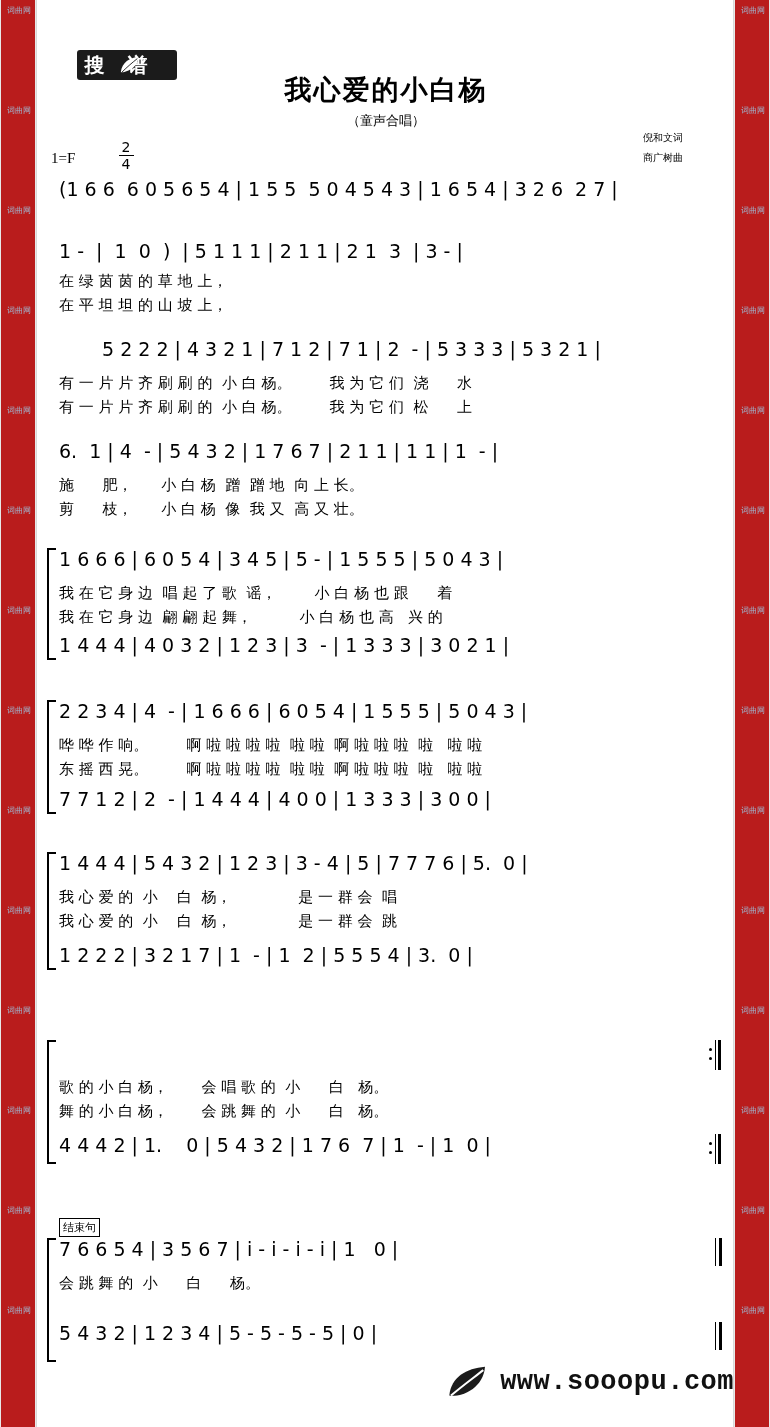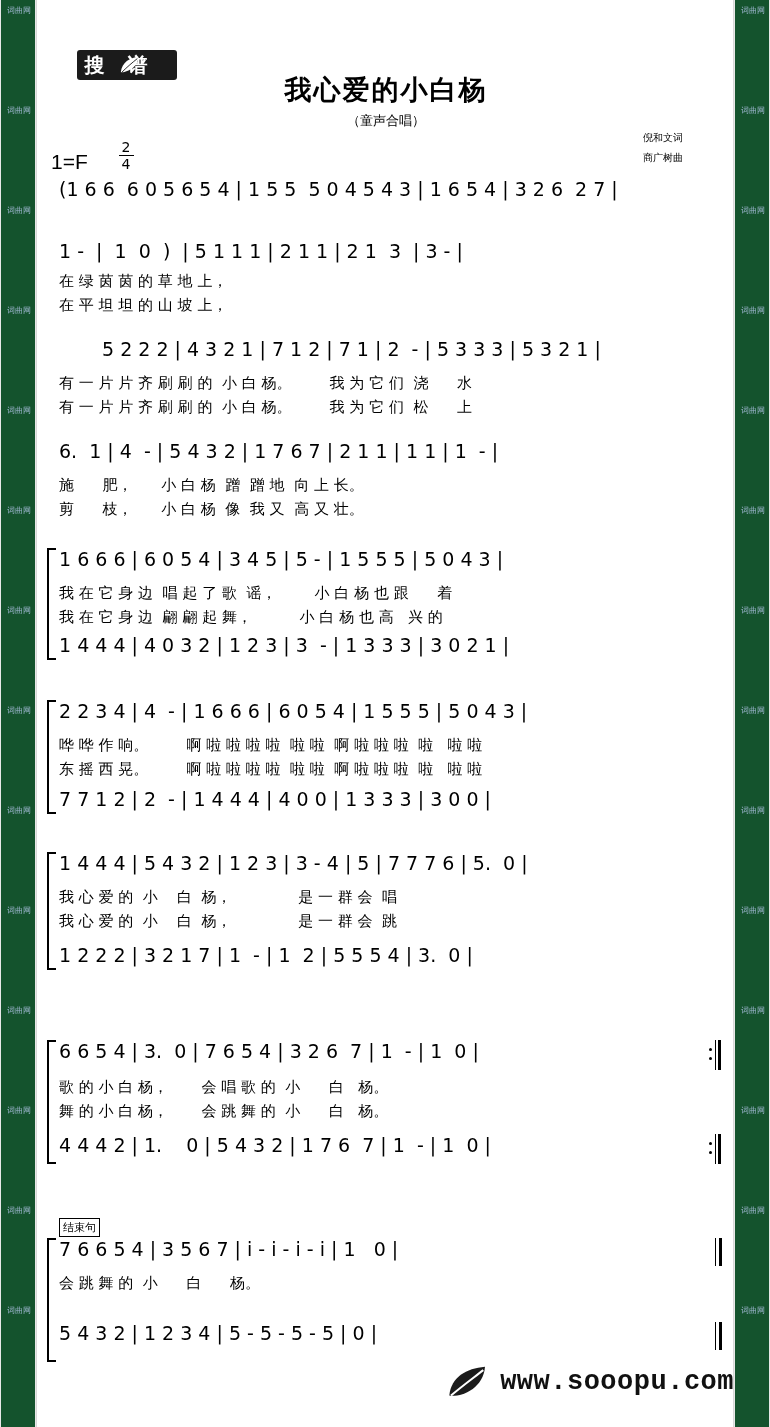--- a/index.html
+++ b/index.html
@@ -19,21 +19,21 @@
     left: 0; top: 0;
     width: 770px; height: 1427px;
     background: #ffffff;
   }
   
   .side-strip {
     position: absolute;
     top: 0;
     width: 36px;
     height: 1427px;
-    background: #14532d;
+    background: #b91c1c;
     border-left: 1px solid #e8e8e8;
     border-right: 1px solid #e8e8e8;
     box-sizing: border-box;
     overflow: hidden;
   }
   .side-strip.left { left: 0; }
   .side-strip.right { right: 0; }
   .wm {
     position: absolute;
     left: 4px;
@@ -109,22 +109,22 @@
     right: 50px; top: 128px;
     text-align: left;
     font-family: "DejaVu Sans", sans-serif;
     font-size: 10px;
     line-height: 20px;
     color: #000;
   }
   .keysig {
     position: absolute;
     left: 14px; top: 150px;
-    font-family: Liberation Sans, sans-serif;
-    font-size: 21px;
+    font-family: Liberation Serif, serif;
+    font-size: 15px;
     color: #000;
   }
   .meter {
     position: absolute;
     left: 78px; top: 140px;
     width: 22px;
     text-align: center;
     font-family: "DejaVu Sans", sans-serif;
     font-size: 14px;
     line-height: 14px;
@@ -286,21 +286,20 @@
     <div class="lrow" style="top:760px;">东 摇 西 晃。        啊 啦 啦 啦 啦  啦 啦  啊 啦 啦 啦  啦   啦 啦</div>
     <div class="nrow" style="top:788px;">7 7 1 2 | 2  - | 1 4 4 4 | 4 0 0 | 1 3 3 3 | 3 0 0 |</div>
 
     <div class="brace" style="left:10px; top:852px; height:118px;"></div>
     <div class="nrow" style="top:852px;">1 4 4 4 | 5 4 3 2 | 1 2 3 | 3 - 4 | 5 | 7 7 7 6 | 5.  0 |</div>
     <div class="lrow" style="top:888px;">我 心 爱 的  小    白  杨，              是 一 群 会  唱</div>
     <div class="lrow" style="top:912px;">我 心 爱 的  小    白  杨，              是 一 群 会  跳</div>
     <div class="nrow" style="top:944px;">1 2 2 2 | 3 2 1 7 | 1  - | 1  2 | 5 5 5 4 | 3.  0 |</div>
 
     <div class="brace" style="left:10px; top:1040px; height:124px;"></div>
-    <div class="nrow" style="top:1040px;">6 6 5 4 | 3.  0 | 7 6 5 4 | 3 2 6  7 | 1  - | 1  0 |</div>
     <div class="lrow" style="top:1102px;">舞 的 小 白 杨，       会 跳 舞 的  小      白   杨。</div>
     <div class="lrow" style="top:1078px;">歌 的 小 白 杨，       会 唱 歌 的  小      白   杨。</div>
     <div class="nrow" style="top:1134px;">4 4 4 2 | 1.    0 | 5 4 3 2 | 1 7 6  7 | 1  - | 1  0 |</div>
     <div class="repeat-end" style="left:676px; top:1040px; height:30px;">
       <div class="thick"></div>
         <div class="thin"></div>
       <div class="d1" style="top:8px;"></div>
         <div class="d2" style="top:17px;"></div>
     </div>
     <div class="repeat-end" style="left:676px; top:1134px; height:30px;">

